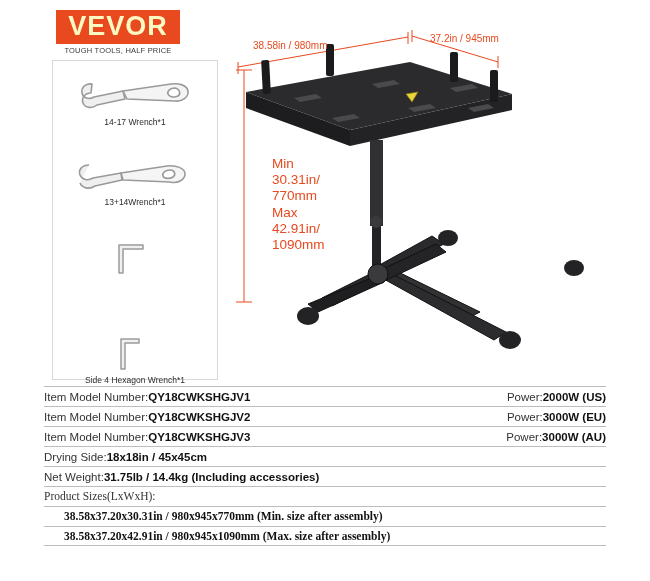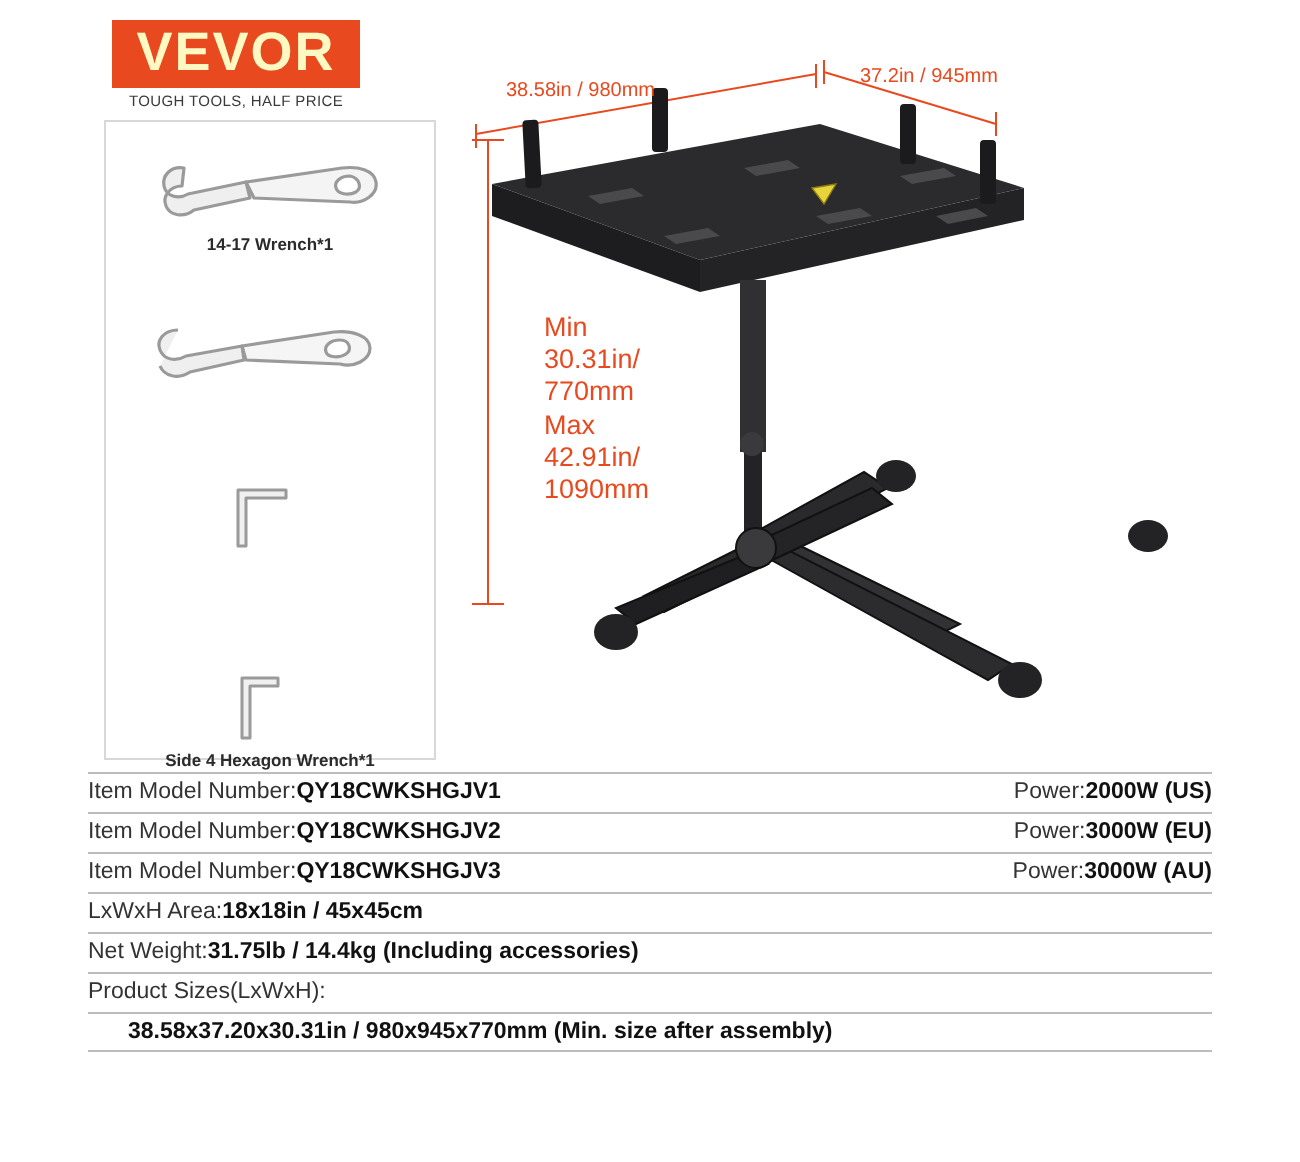--- a/index.html
+++ b/index.html
@@ -42,21 +42,20 @@
 
   
   .acc-panel {
     position: absolute;
     left: 52px;
     top: 60px;
     width: 166px;
     height: 320px;
     border: 1px solid #d8d8d8;
     background: #fff;
-    font-weight: bold;
   }
   .acc-item {
     position: absolute;
     left: 0;
     width: 100%;
     text-align: center;
   }
   .acc-cap {
     font-size: 8.5px;
     color: #2b2b2b;
@@ -90,29 +89,29 @@
     position: absolute;
     left: 44px;
     top: 386px;
     width: 562px;
     font-size: 11.5px;
   }
   .spec-row {
     border-top: 1px solid #bdbdbd;
     padding: 3px 0 3px 0;
     display: flex;
-    align-items: flex-start;
+    align-items: center;
     min-height: 20px;
   }
   .spec-row:last-child { border-bottom: 1px solid #bdbdbd; }
   .lab { color: #333; }
   .val { font-weight: bold; color: #111; }
   .left-cell { display: flex; align-items: baseline; }
   .right-cell { margin-left: auto; display: flex; align-items: baseline; }
-  .row-plain { display: block; }
+  .row-plain { display: block; font-family: Liberation Serif, serif; }
   .row-plain .val { font-weight: bold; margin-left: 20px; }
   .nowrap { white-space: nowrap; }
 </style>
 </head>
 <body>
 
 <div class="logo-wrap">
   <div class="logo-box">VEVOR</div>
   <div class="logo-sub">TOUGH TOOLS, HALF PRICE</div>
 </div>
@@ -131,20 +130,21 @@
   </div>
 
   <div class="acc-item" style="top:94px;">
     <svg class="acc-svg" width="120" height="40" viewBox="0 0 120 40">
       <g fill="none" stroke="#9a9a9a" stroke-width="1.6" stroke-linejoin="round">
         <path d="M14 10 C7 10, 3 15, 5 20 C7 25, 13 26, 18 23 L46 18 L47 25 L20 31 C14 35, 7 33, 5 28" fill="#efefef"></path>
         <path d="M46 18 L92 11 C101 10, 110 13, 110 19 C110 25, 102 29, 95 27 L48 25 Z" fill="#f5f5f5"></path>
         <path d="M95 15 C90 15, 87 18, 88 21 C89 24, 95 24, 98 22 C101 20, 100 15, 95 15 Z" fill="#ffffff"></path>
       </g>
     </svg>
+    <div class="acc-cap">13+14Wrench*1</div>
   </div>
 
   <div class="acc-item" style="top:172px;">
     <svg class="acc-svg" width="120" height="44" viewBox="0 0 120 44">
       <g fill="#f0f0f0" stroke="#9a9a9a" stroke-width="1.5" stroke-linejoin="round">
         <path d="M44 12 L68 12 L68 16 L48 16 L48 40 L44 40 Z"></path>
       </g>
     </svg>
   </div>
 
@@ -262,34 +262,37 @@
       <span class="val">QY18CWKSHGJV3</span>
     </span>
     <span class="right-cell">
       <span class="lab">Power:</span>
       <span class="val">3000W (AU)</span>
     </span>
   </div>
 
   <div class="spec-row">
     <span class="left-cell">
-      <span class="lab">LxWxH Area:</span>
+      <span class="lab">Drying Side:</span>
       <span class="val">18x18in / 45x45cm</span>
     </span>
   </div>
 
   <div class="spec-row">
     <span class="left-cell">
       <span class="lab">Net Weight:</span>
       <span class="val">31.75lb / 14.4kg (Including accessories)</span>
     </span>
   </div>
 
   <div class="spec-row row-plain">
     <span class="lab">Product Sizes(LxWxH):</span>
   </div>
 
   <div class="spec-row row-plain">
     <span class="val nowrap">38.58x37.20x30.31in / 980x945x770mm (Min. size after assembly)</span>
   </div>
 
+  <div class="spec-row row-plain">
+    <span class="val nowrap">38.58x37.20x42.91in / 980x945x1090mm (Max. size after assembly)</span>
+  </div>
 
 </div>
 
 </body></html>

